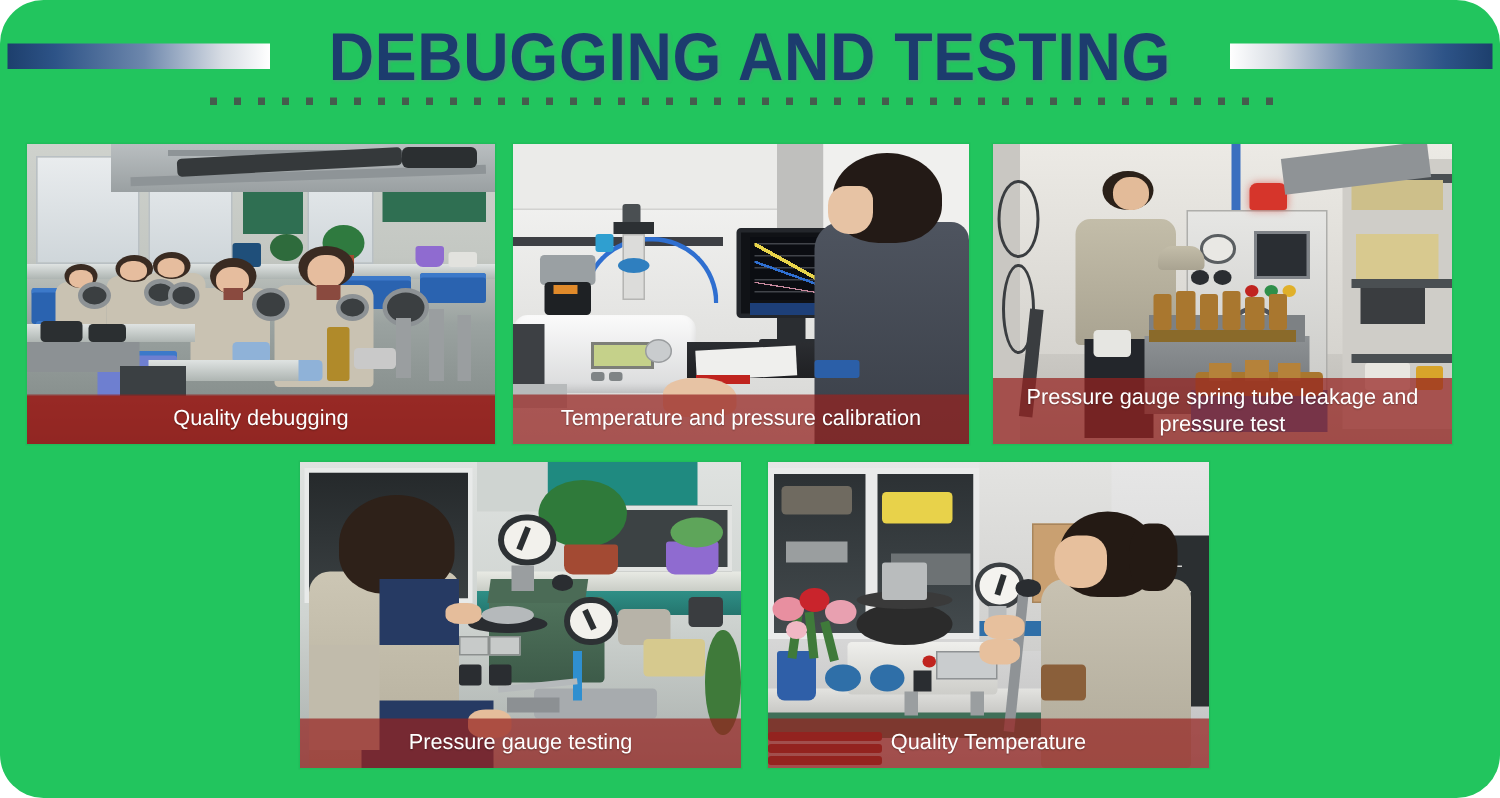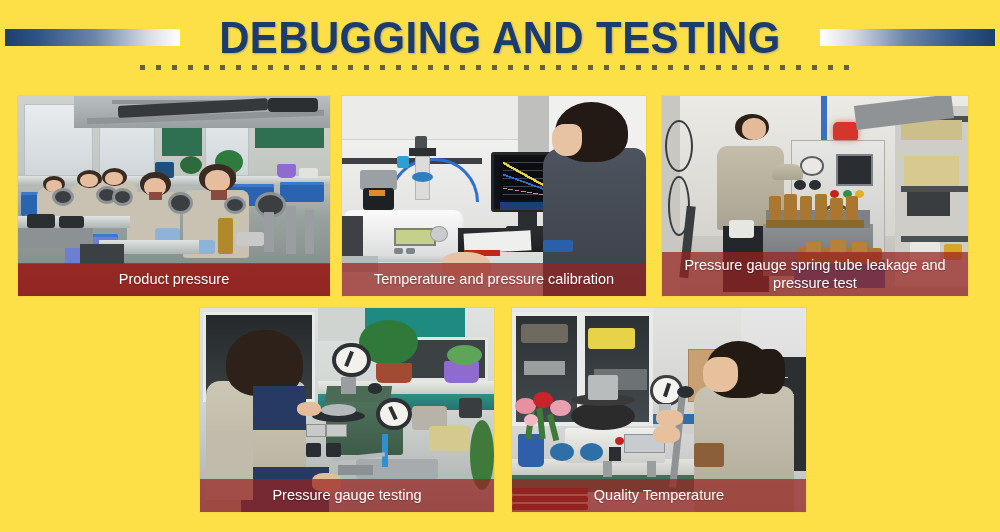--- a/index.html
+++ b/index.html
@@ -2,21 +2,21 @@
 <html><head>
 <meta charset="utf-8">
 <style>
   * { box-sizing: border-box; margin: 0; padding: 0; }
   html, body {
     width: 1000px; height: 532px;
     background: #ffffff;
     font-family: "Liberation Sans", sans-serif;
     overflow: hidden;
   }
-  .page { position: relative; width: 1000px; height: 532px; background: #fde047; }
+  .page { position: relative; width: 1000px; height: 532px; background: #22c55e; border-radius: 29px; }
 
   
   .header {
     position: absolute; left: 0; top: 0; width: 1000px; height: 90px;
   }
   .title-row {
     position: absolute; left: 0; top: 8px; width: 1000px; height: 58px;
     display: flex; align-items: center; justify-content: center; gap: 18px;
   }
   .bar { height: 17px; width: 175px; flex: none; }
@@ -229,21 +229,21 @@
 
         <div class="l s1-bench" style="left:0;top:60%;width:36%;height:6%;"></div>
         <div class="l s1-bench" style="left:26%;top:72%;width:32%;height:7%;"></div>
         <div class="l" style="left:0;top:66%;width:24%;height:10%;background:#8c9194;"></div>
         <div class="l" style="left:3%;top:59%;width:9%;height:7%;background:#2b2f31;border-radius:3px;"></div>
         <div class="l" style="left:13%;top:60%;width:8%;height:6%;background:#2b2f31;border-radius:3px;"></div>
         <div class="l" style="left:20%;top:74%;width:14%;height:10%;background:#3b4043;"></div>
         <div class="l s1-table" style="left:0;top:84%;width:100%;height:16%;"></div>
       </div>
     </div>
-    <div class="caption h1">Product pressure</div>
+    <div class="caption h1">Quality debugging</div>
   </div>
 
   <div class="card" id="card-2">
     <div class="photo">
       <div class="scene">
         <div class="l s2-bg"></div>
         <div class="l s2-wall"></div>
         <div class="l" style="left:0;top:0;width:58%;height:22%;background:#ebebe9;border-bottom:1px solid #d2d2d0;"></div>
         <div class="l" style="left:58%;top:0;width:10%;height:42%;background:#bfbfbd;"></div>
         <div class="l" style="left:68%;top:0;width:32%;height:30%;background:#f0f0ee;"></div>

